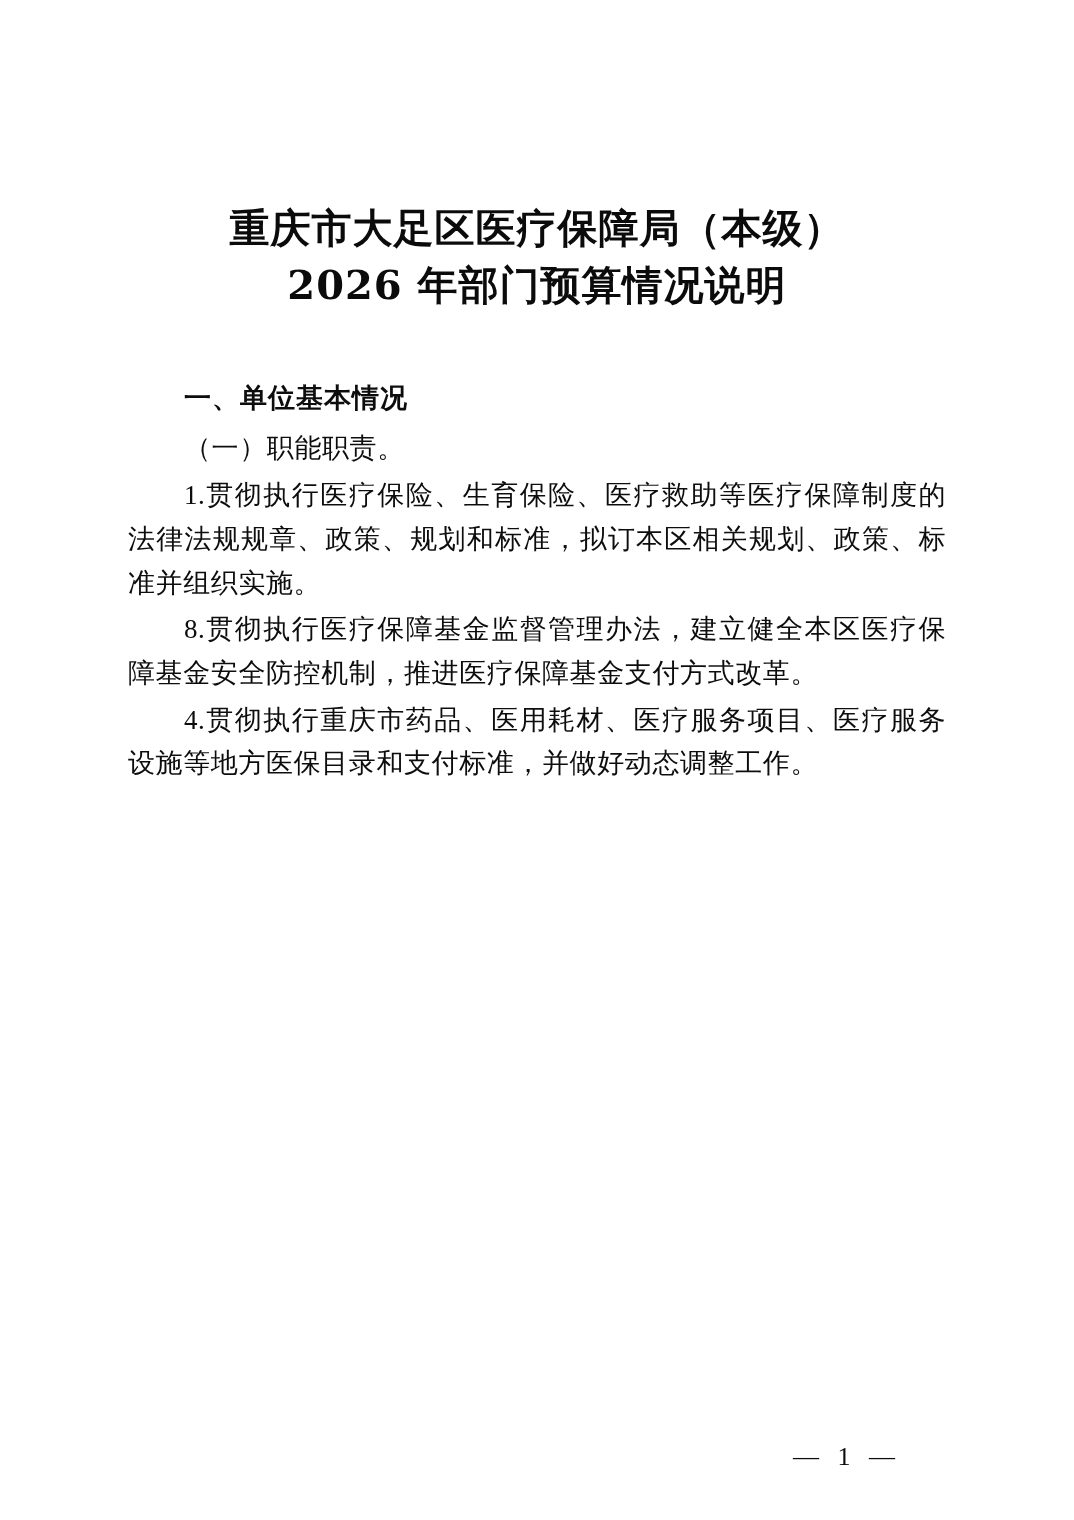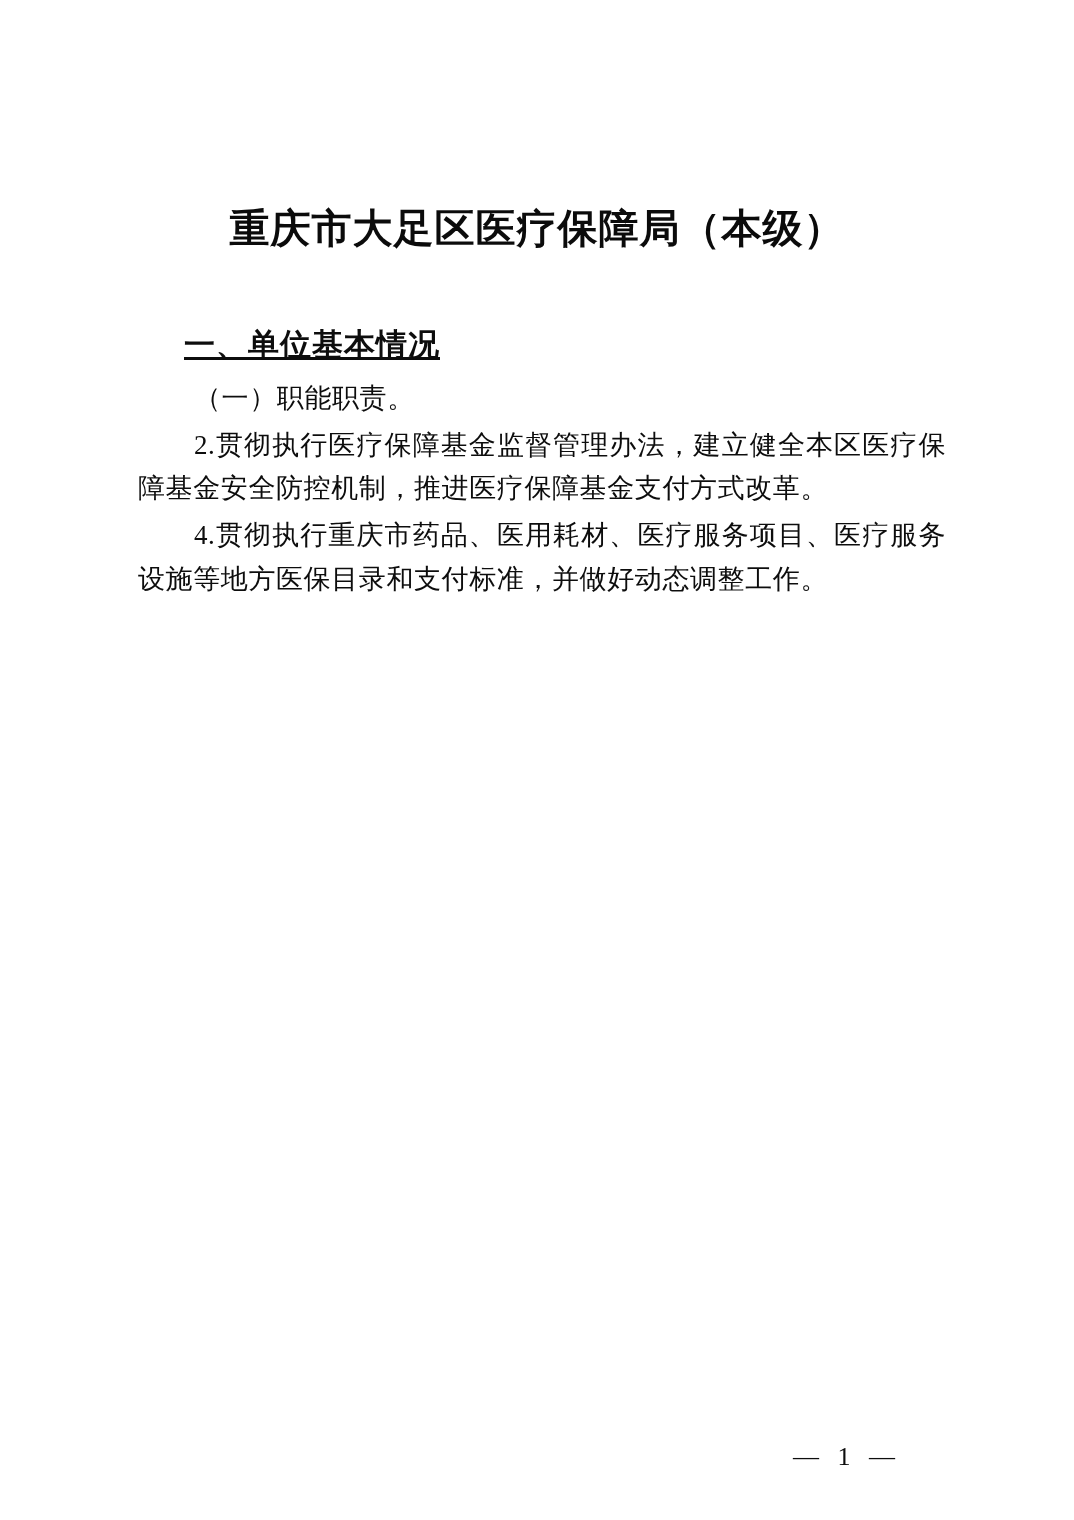--- a/index.html
+++ b/index.html
@@ -34,31 +34,30 @@
     margin: 0 0 62px 0;
     color: #0b0b0b;
   }
   .doc-title .line {
     display: block;
     white-space: nowrap;
   }
   .section-heading {
     font-family: "DejaVu Serif", "Liberation Serif", serif;
     font-weight: bold;
-    font-size: 31px;
+    font-size: 27px;
     line-height: 1.62;
     margin: 12px 0 8px 0;
     text-indent: 56px;
     letter-spacing: 1px;
-    text-decoration: underline;
   }
   .para {
     font-size: 27px;
     line-height: 1.62;
-    margin: 0 0 3px 10px;
+    margin: 0 0 3px 0;
     text-indent: 56px;
     text-align: justify;
     text-justify: inter-ideograph;
     letter-spacing: 0.6px;
   }
   .page-number {
     position: absolute;
     left: 0;
     right: 0;
     bottom: 48px;
@@ -68,24 +67,26 @@
     padding-left: 620px;
   }
 </style>
 </head>
 <body>
 
 <div class="page">
 
   <h1 class="doc-title">
     <span class="line">重庆市大足区医疗保障局（本级）</span>
+    <span class="line">2026 年部门预算情况说明</span>
   </h1>
 
   <h2 class="section-heading">一、单位基本情况</h2>
 
   <p class="para">（一）职能职责。</p>
 
-  <p class="para">2.贯彻执行医疗保障基金监督管理办法，建立健全本区医疗保障基金安全防控机制，推进医疗保障基金支付方式改革。</p>
+  <p class="para">1.贯彻执行医疗保险、生育保险、医疗救助等医疗保障制度的法律法规规章、政策、规划和标准，拟订本区相关规划、政策、标准并组织实施。</p>
+  <p class="para">8.贯彻执行医疗保障基金监督管理办法，建立健全本区医疗保障基金安全防控机制，推进医疗保障基金支付方式改革。</p>
   <p class="para">4.贯彻执行重庆市药品、医用耗材、医疗服务项目、医疗服务设施等地方医保目录和支付标准，并做好动态调整工作。</p>
 
   <div class="page-number">— 1 —</div>
 
 </div>
 
 </body></html>

